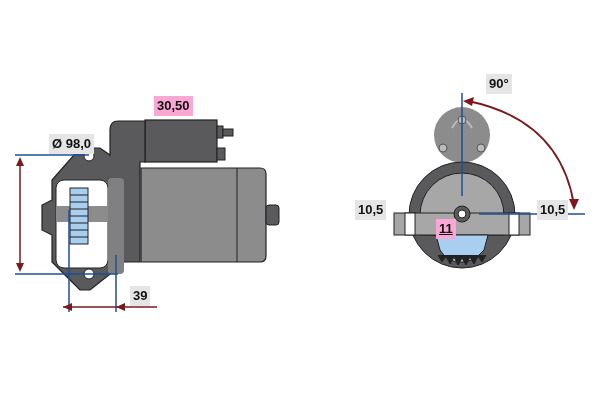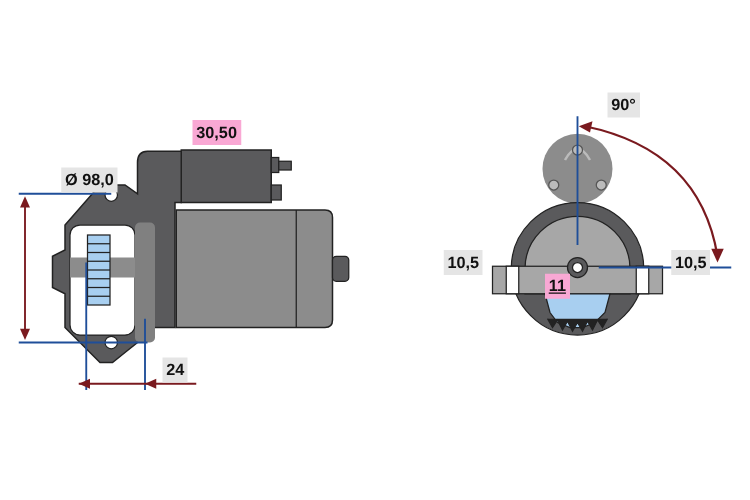--- a/index.html
+++ b/index.html
@@ -76,17 +76,17 @@
     <line x1="462" y1="93" x2="462" y2="196" stroke="#1f4e99" stroke-width="1.5"></line>
     <line x1="479" y1="214" x2="585" y2="214" stroke="#1f4e99" stroke-width="1.5"></line>
     <path d="M468 101 Q560 120 574 205" fill="none" stroke="#7a1a1f" stroke-width="1.8"></path>
     <polygon points="463,101 474,97 472,106" fill="#7a1a1f"></polygon>
     <polygon points="574,210 569,199 579,199" fill="#7a1a1f"></polygon>
   </g>
 </svg>
 
 <div class="lbl blue" style="left:154px;top:96px;">30,50</div>
 <div class="lbl yellow" style="left:12px;top:134px;margin-left:37px;">Ø 98,0</div>
-<div class="lbl yellow" style="left:130px;top:286px;">24</div>
+<div class="lbl yellow" style="left:130px;top:286px;">39</div>
 <div class="lbl yellow" style="left:486px;top:74px;">90°</div>
 <div class="lbl yellow" style="left:355px;top:200px;">10,5</div>
 <div class="lbl yellow" style="left:537px;top:200px;">10,5</div>
 <div class="lbl blue" style="left:436px;top:219px;text-decoration:underline;">11</div>
 
 </body></html>

